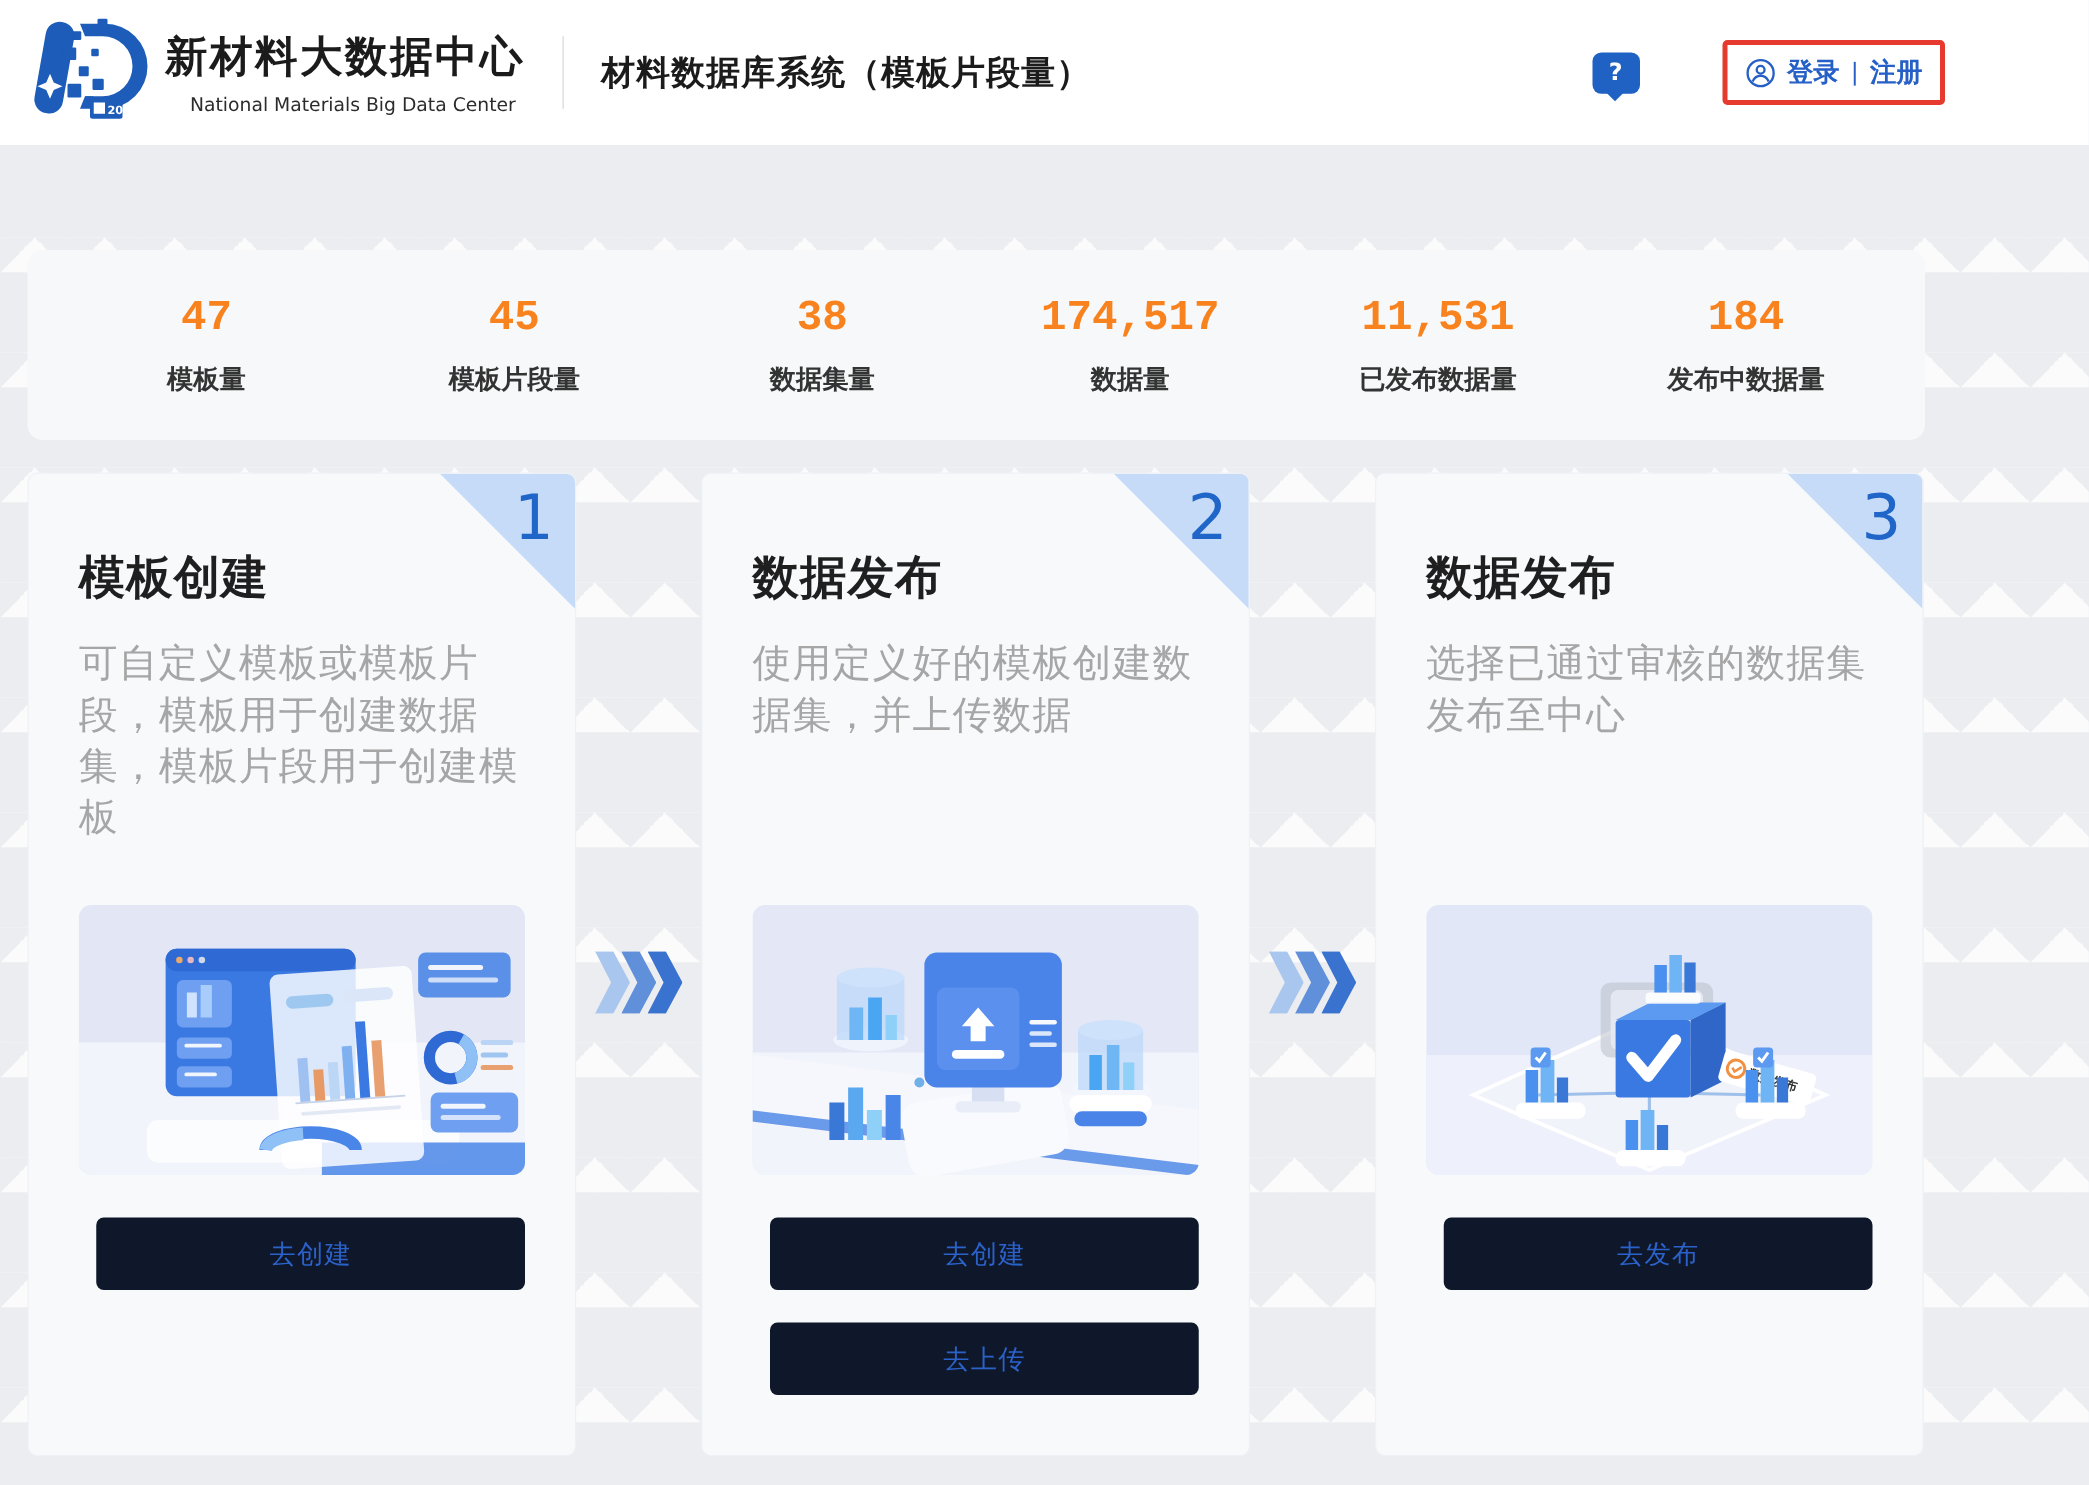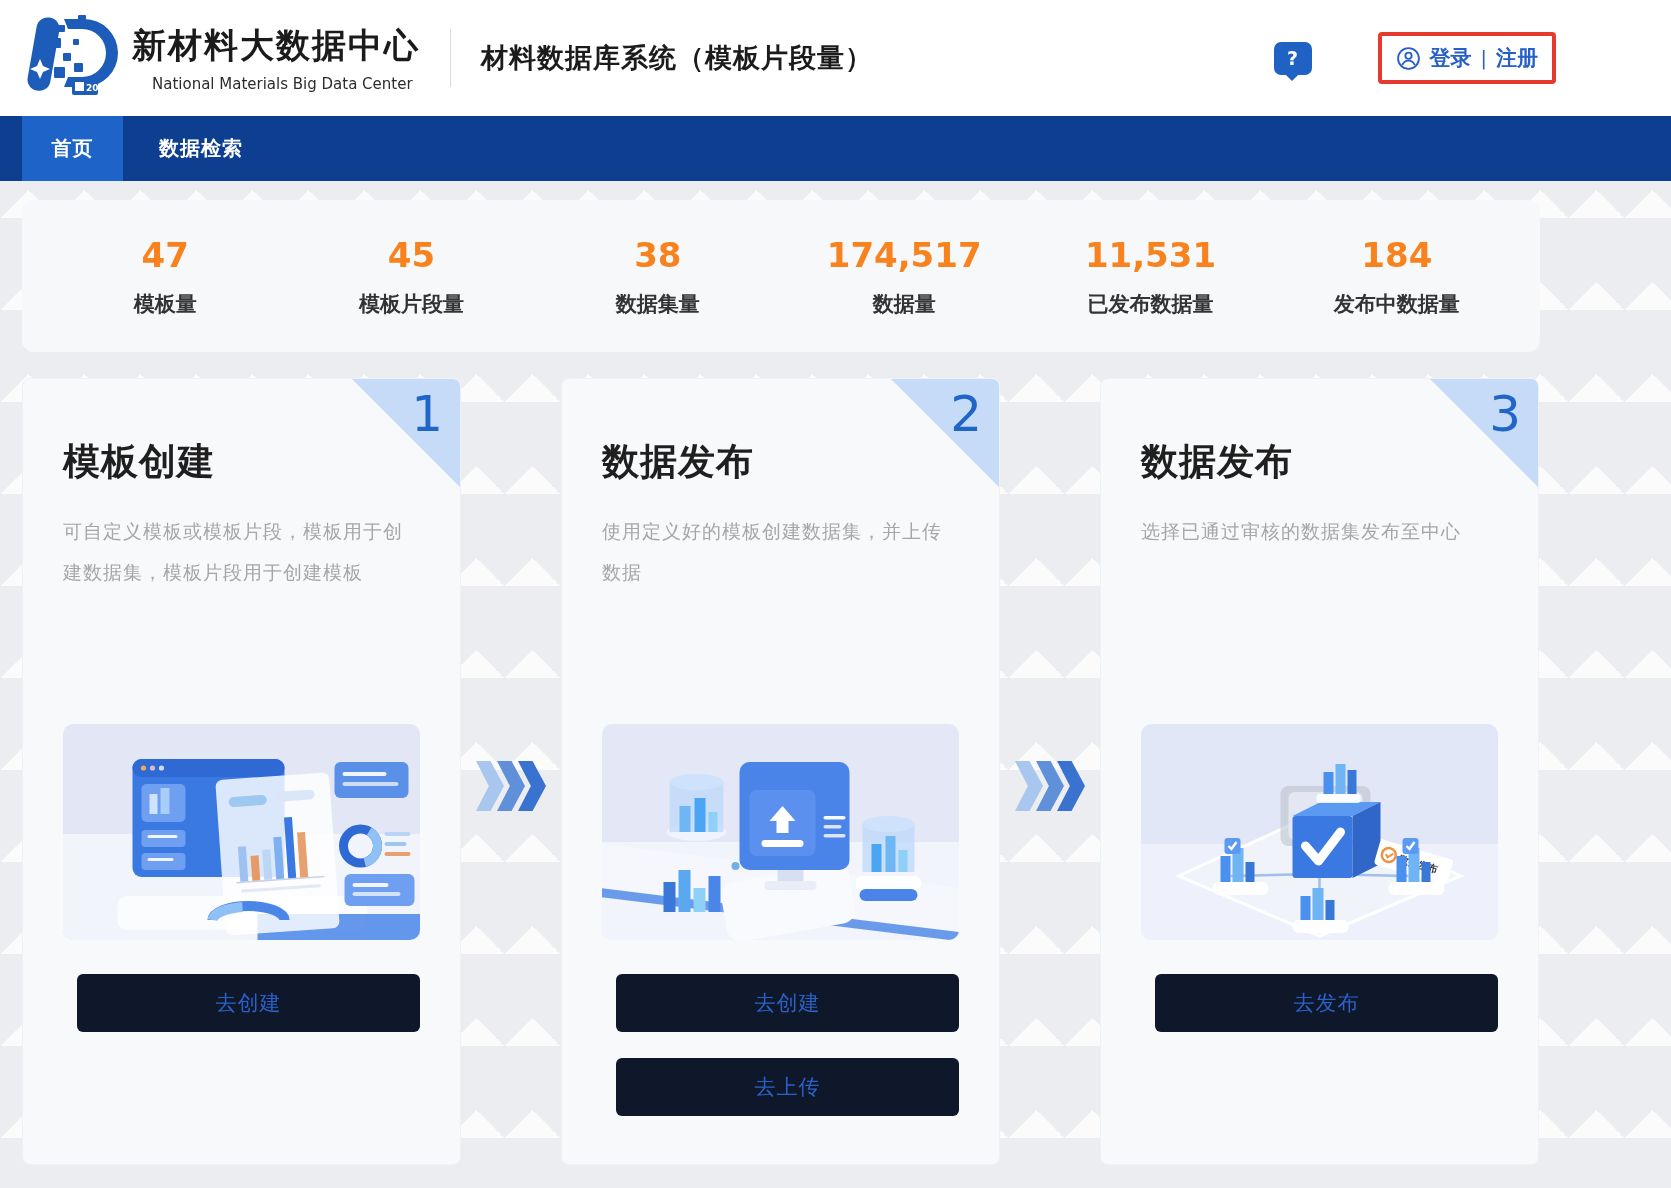--- a/index.html
+++ b/index.html
@@ -40,34 +40,34 @@
   .nav-tab { display:flex; align-items:center; justify-content:center; color:#ffffff;
     font-size:20px; font-weight:bold; cursor:pointer; letter-spacing:1px; }
   .nav-tab.active { background:#1e63c8; width:101px; }
   .nav-tab.plain { padding:0 36px; }
 
   
   .container { position:absolute; top:200px; left:22px; width:1518px; }
 
   
   .stats { height:152px; background:#f7f8f9; border-radius:12px;
-    display:grid; grid-template-columns:repeat(6,1fr); padding:0 20px; }
+    display:grid; grid-template-columns:repeat(6,1fr); padding:0 20px;font-family:Liberation Mono, monospace; }
   .stat { display:flex; flex-direction:column; align-items:center; justify-content:center; }
   .stat-value { font-size:34px; font-weight:bold; color:#f8821e; }
   .stat-label { font-size:21px; font-weight:600; color:#333; margin-top:15px; }
 
   
   .cards-row { display:flex; margin-top:26px; }
   .card { position:relative; width:439px; height:787px; background:#f7f9fb;
     border:1px solid #eef1f5; border-radius:8px; overflow:hidden; padding:58px 40px 0 40px; }
   .card-corner { position:absolute; top:0; right:0; width:0; height:0;
     border-top:108px solid #c6dbf8; border-left:108px solid transparent; }
   .card-step { position:absolute; top:6px; right:17px; font-size:50px; color:#2066c9; }
   .card-title { font-size:37px; font-weight:bold; color:#1f1f1f; letter-spacing:1px; }
-  .card-desc { margin-top:24px; font-size:19px; color:#a6a6a6; line-height:41px; letter-spacing:1px; }
+  .card-desc { margin-top:24px; font-size:31px; color:#a6a6a6; line-height:41px; letter-spacing:1px; }
   .card-illo { position:absolute; top:345px; left:40px; right:40px; height:216px;
     border-radius:10px; overflow:hidden; }
   .card-illo svg { display:block; width:100%; height:100%; }
   .card-btn { position:absolute; left:54px; right:40px; height:58px; background:#0f172a;
     border:none; border-radius:6px; color:#2b62c9; font-size:21px; letter-spacing:1px;
     font-family:inherit; cursor:pointer; display:flex; align-items:center; justify-content:center; }
   .btn-1 { top:595px; }
   .btn-2 { top:679px; }
 
   
@@ -134,24 +134,20 @@
           <circle cx="12" cy="9.4" r="3" fill="none" stroke="#2660c6" stroke-width="1.8"></circle>
           <path d="M5.8 18.4 c1.6 -3.4 4.1 -4.4 6.2 -4.4 s4.6 1 6.2 4.4" fill="none" stroke="#2660c6" stroke-width="1.8"></path>
         </svg>
         <span class="login-text">登录</span>
         <span class="login-sep">|</span>
         <span class="login-text">注册</span>
       </div>
     </div>
   </div>
 
-  <div class="nav">
-    <div class="nav-tab active">首页</div>
-    <div class="nav-tab plain">数据检索</div>
-  </div>
 
   <div class="container">
 
     <div class="stats">
       <div class="stat">
         <div class="stat-value">47</div>
         <div class="stat-label">模板量</div>
       </div>
       <div class="stat">
         <div class="stat-value">45</div>

